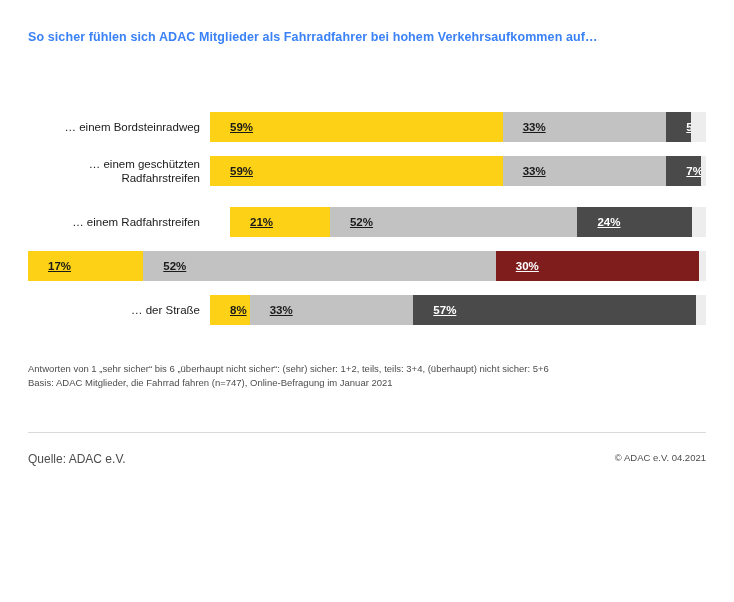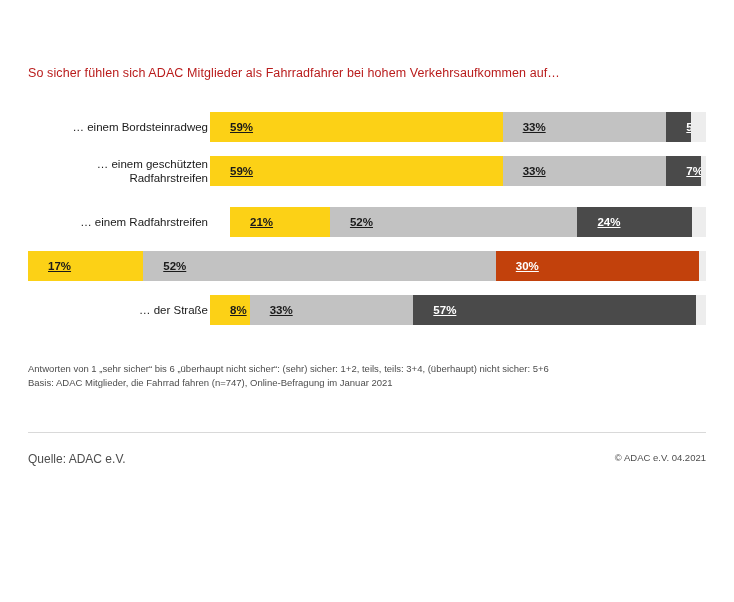--- a/index.html
+++ b/index.html
@@ -22,24 +22,23 @@
     width: 734px;
     height: 602px;
   }
 
   .title {
     position: absolute;
     left: 28px;
     top: 30px;
     width: 680px;
     font-size: 12.5px;
-    font-weight: normal;
-    color: #b91c1c;
+    font-weight: bold;
+    color: #3b82f6;
     letter-spacing: 0.1px;
-    margin-top: 36px;
   }
 
   
   .legend {
     position: absolute;
     left: 98px;
     top: 86px;
     height: 20px;
     display: flex;
     align-items: center;
@@ -76,21 +75,21 @@
     left: 0;
     width: 678px;
     height: 30px;
     display: flex;
     align-items: center;
   }
   .row-label {
     width: 182px;
     flex: 0 0 182px;
     text-align: right;
-    padding-right: 2px;
+    padding-right: 10px;
     box-sizing: border-box;
     font-size: 11.5px;
     line-height: 14px;
     color: #1a1a1a;
     white-space: pre-line;
   }
   .bars {
     position: relative;
     flex: 1 1 auto;
     height: 30px;
@@ -202,21 +201,21 @@
         </div>
       </div>
       <div class="row" style="top: 139px;">
         <div class="bars">
           <div class="seg" style="width: 17%; background: rgb(252, 209, 22);">
             <span class="seg-label" style="color: rgb(26, 26, 26);">17%</span>
           </div>
           <div class="seg" style="width: 52%; background: rgb(194, 194, 194);">
             <span class="seg-label" style="color: rgb(26, 26, 26);">52%</span>
           </div>
-          <div class="seg" style="width: 30%; background: #c2410c;">
+          <div class="seg" style="width: 30%; background: #7f1d1d;">
             <span class="seg-label" style="color: rgb(255, 255, 255);">30%</span>
           </div>
           <div class="seg" style="width: 1%; background: rgb(237, 237, 237);"></div>
         </div>
       </div>
       <div class="row" style="top: 183px;">
         <div class="row-label">… der Straße</div>
         <div class="bars">
           <div class="seg" style="width: 8%; background: rgb(252, 209, 22);">
             <span class="seg-label" style="color: rgb(26, 26, 26);">8%</span>

